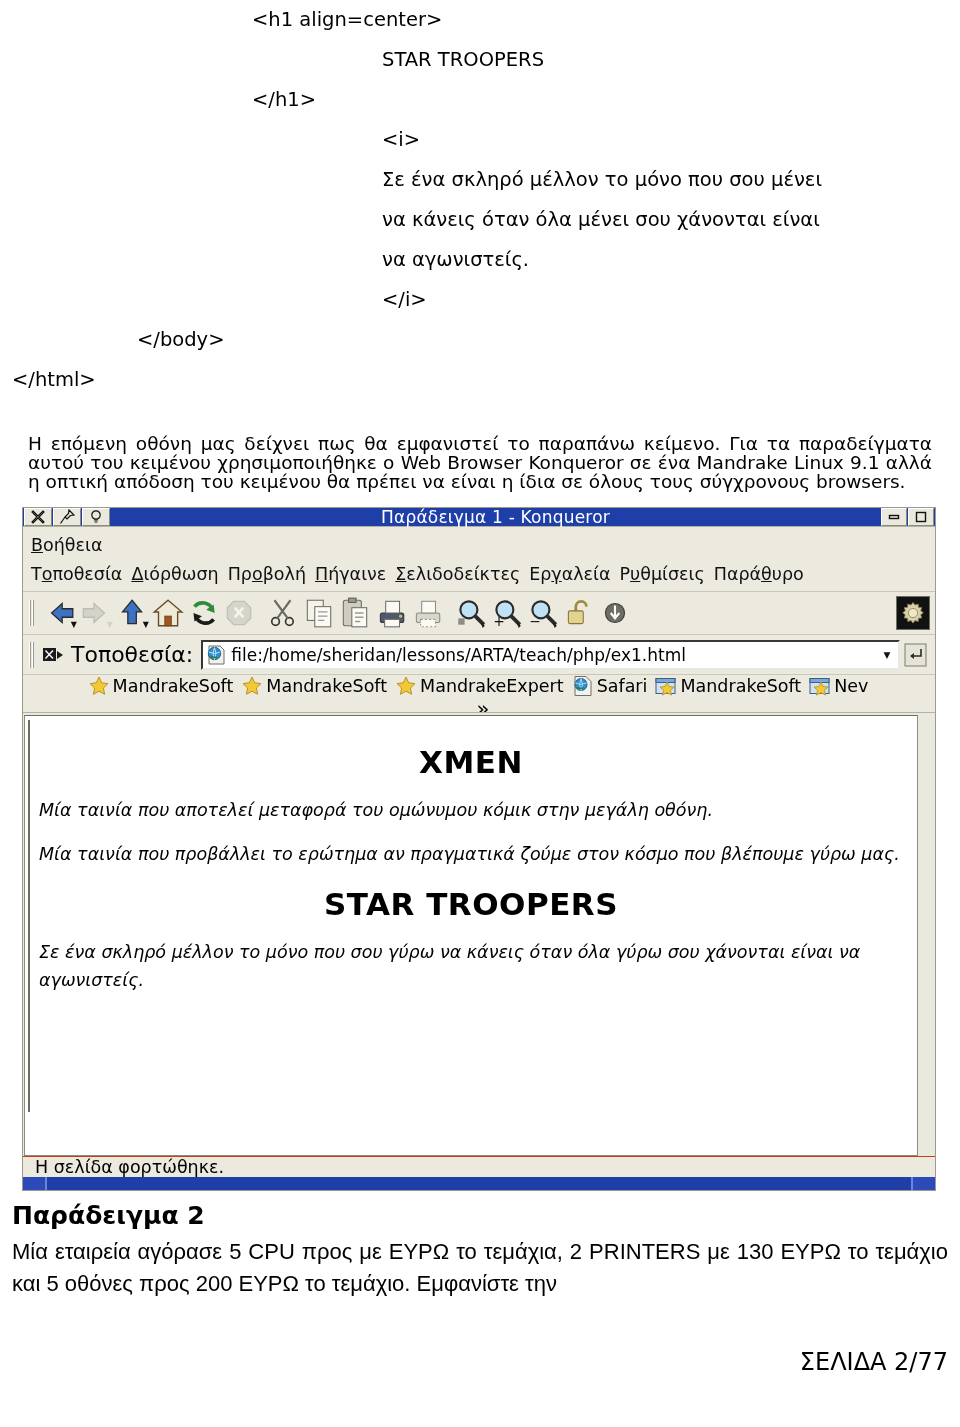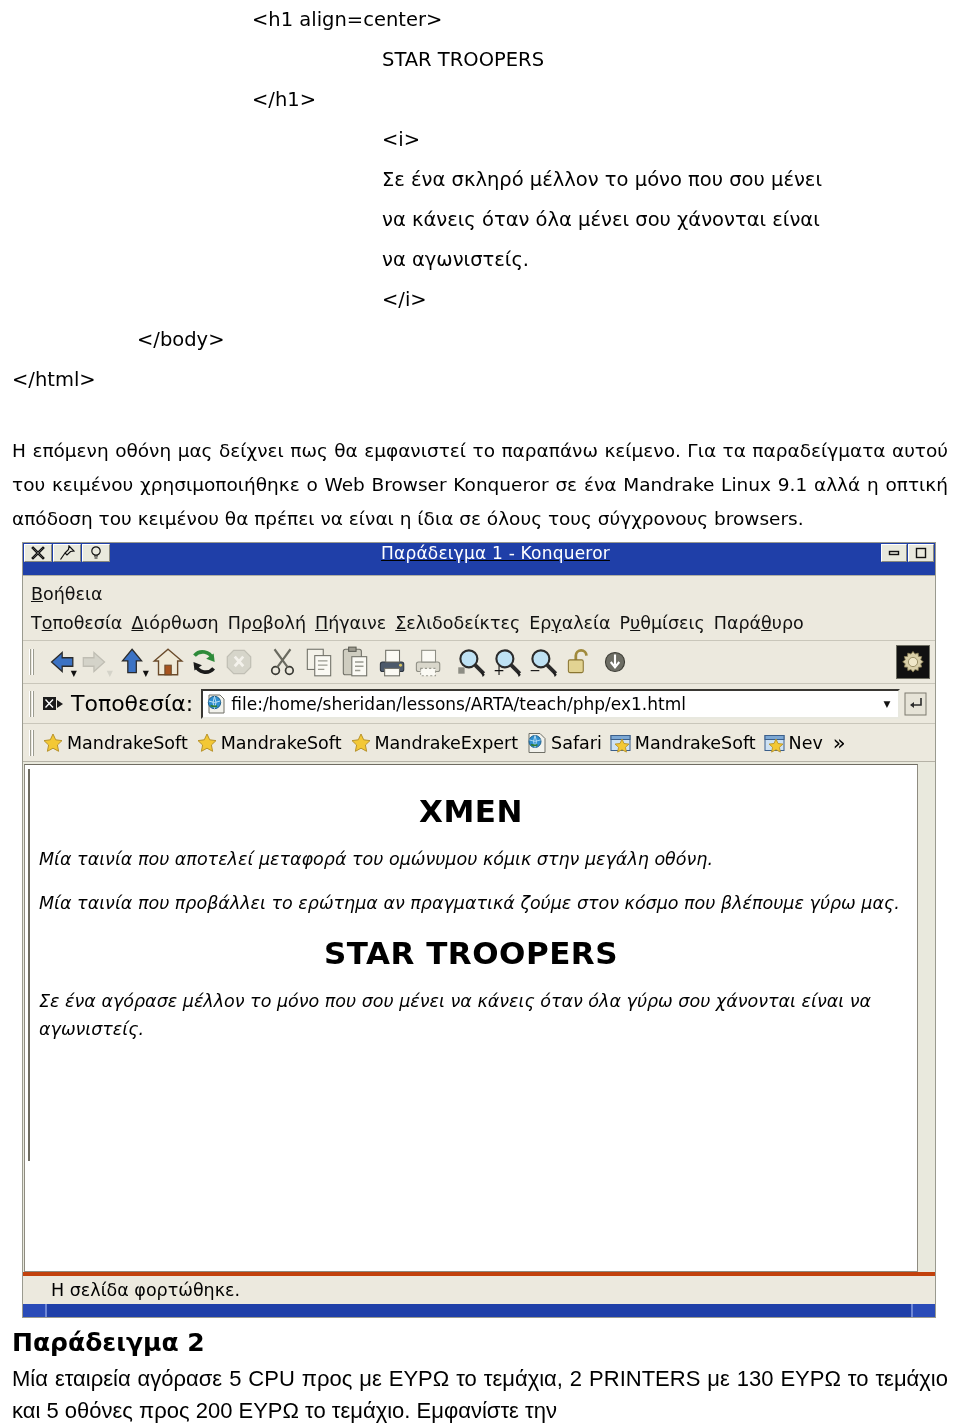--- a/index.html
+++ b/index.html
@@ -14,39 +14,38 @@
   .paper { padding:0 12px; }
 
   .code-block { font-size:19.5px; line-height:40px; }
   .code-line { white-space:pre; }
   .ind-1 { padding-left:240px; }
   .ind-2 { padding-left:370px; }
   .ind-0 { padding-left:0px; }
   .ind-body { padding-left:125px; }
 
   .para {
-    font-size:18.5px; line-height:34px; text-align:justify;
-    margin:0; padding:0;
+    font-size:18.5px; line-height:19px; text-align:justify;
+    margin:16px; padding:0;
   }
   .para-top { margin-top:34px; }
 
   
   .konq {
     position:relative;
     margin:6px 12px 0 10px;
     border:1px solid #9a9a8f;
     background:#e9e9dd;
   }
 
   
   .titlebar {
-    height:33px; background:#1f3fa8;
-    display:flex; align-items:flex-start;
+    height:19px; background:#1f3fa8;
+    display:flex; align-items:center;
     border-bottom:1px solid #b0b0a4;
-    text-decoration:underline;
   }
   .tb-btn {
     width:28px; background:#e9e9dd;
     border:1px solid #ffffff;
     border-right-color:#8a8a7e; border-bottom-color:#8a8a7e;
     display:flex; align-items:center; justify-content:center;
     margin:1px 0 1px 1px;
   }
   .tb-title {
     flex:1; color:#ffffff; font-size:17px;
@@ -103,52 +102,52 @@
     padding-left:4px; font-family:"DejaVu Sans","Liberation Sans",sans-serif;
   }
   .combo-arrow {
     width:18px; text-align:center; font-size:9px; color:#111;
   }
   .loc-go { width:26px; height:28px; margin-right:6px; }
 
   
   .bmbar {
     background:#ece9de; height:38px; display:flex; align-items:center;
-    padding-left:6px; border-bottom:1px solid #b5b2a6; overflow:hidden;
+    padding-left:6px; border-bottom:1px solid #b5b2a6; overflow:hidden;flex-direction:column;
   }
   .bm { display:flex; align-items:center; margin-right:8px; white-space:nowrap; }
   .bm span.lbl { font-size:17.5px; margin-left:3px; }
   .bm-more { font-size:21px; margin-left:2px; }
 
   
   .view {
-    background:#ffffff; height:508px; position:relative;
+    background:#ffffff; height:441px; position:relative;
     border:1px solid #8e8b80; border-top-color:#6f6c62;
     margin:2px 17px 0 1px; overflow:hidden;
   }
   .view-inner { padding:10px 14px 0 14px; }
   .wh1 {
     text-align:center; font-weight:bold; font-size:31px;
     margin:18px 0 0 0; letter-spacing:.5px;
     font-family:"DejaVu Sans","Liberation Sans",sans-serif;
   }
   .wp {
     font-style:italic; font-size:17.5px; line-height:28px;
     margin:16px 0 0 0;
   }
   .caret {
     position:absolute; left:3px; top:4px; width:2px; height:392px;
     background:#6f6c62;
   }
 
   
   .statusbar {
-    background:#ece9de; height:32px; display:flex; align-items:center;
-    font-size:17.5px; padding-left:28px;
-    border-top:4px solid #c2410c;
+    background:#ece9de; height:21px; display:flex; align-items:center;
+    font-size:17.5px; padding-left:12px;
+    border-top:1px solid #c2410c;
   }
   .winbottom {
     height:13px; background:#1f3fa8; display:flex; align-items:stretch;
   }
   .wb-corner { width:22px; background:#2a4bb8; }
   .wb-mid { flex:1; background:#1f3fa8; border-left:2px solid #6d86d6;
             border-right:2px solid #6d86d6; }
 
   
   .ex2title { font-size:25px; font-weight:bold; margin:10px 0 0 0; }
@@ -421,21 +420,21 @@
       <span class="bm-more">»</span>
     </div>
 
     <div class="view">
       <div class="caret"></div>
       <div class="view-inner" id="page-blocks">
           <h1 class="wh1">XMEN</h1>
           <p class="wp">Μία ταινία που αποτελεί μεταφορά του ομώνυμου κόμικ στην μεγάλη οθόνη.</p>
           <p class="wp">Μία ταινία που προβάλλει το ερώτημα αν πραγματικά ζούμε στον κόσμο που βλέπουμε γύρω μας.</p>
           <h1 class="wh1">STAR TROOPERS</h1>
-          <p class="wp">Σε ένα αγόρασε μέλλον το μόνο που σου μένει να κάνεις όταν όλα γύρω σου χάνονται είναι να αγωνιστείς.</p>
+          <p class="wp">Σε ένα σκληρό μέλλον το μόνο που σου γύρω να κάνεις όταν όλα γύρω σου χάνονται είναι να αγωνιστείς.</p>
         </div>
     </div>
 
     <div class="statusbar">
       <span>Η σελίδα φορτώθηκε.</span>
     </div>
 
     <div class="winbottom">
       <div class="wb-corner"></div>
       <div class="wb-mid"></div>

